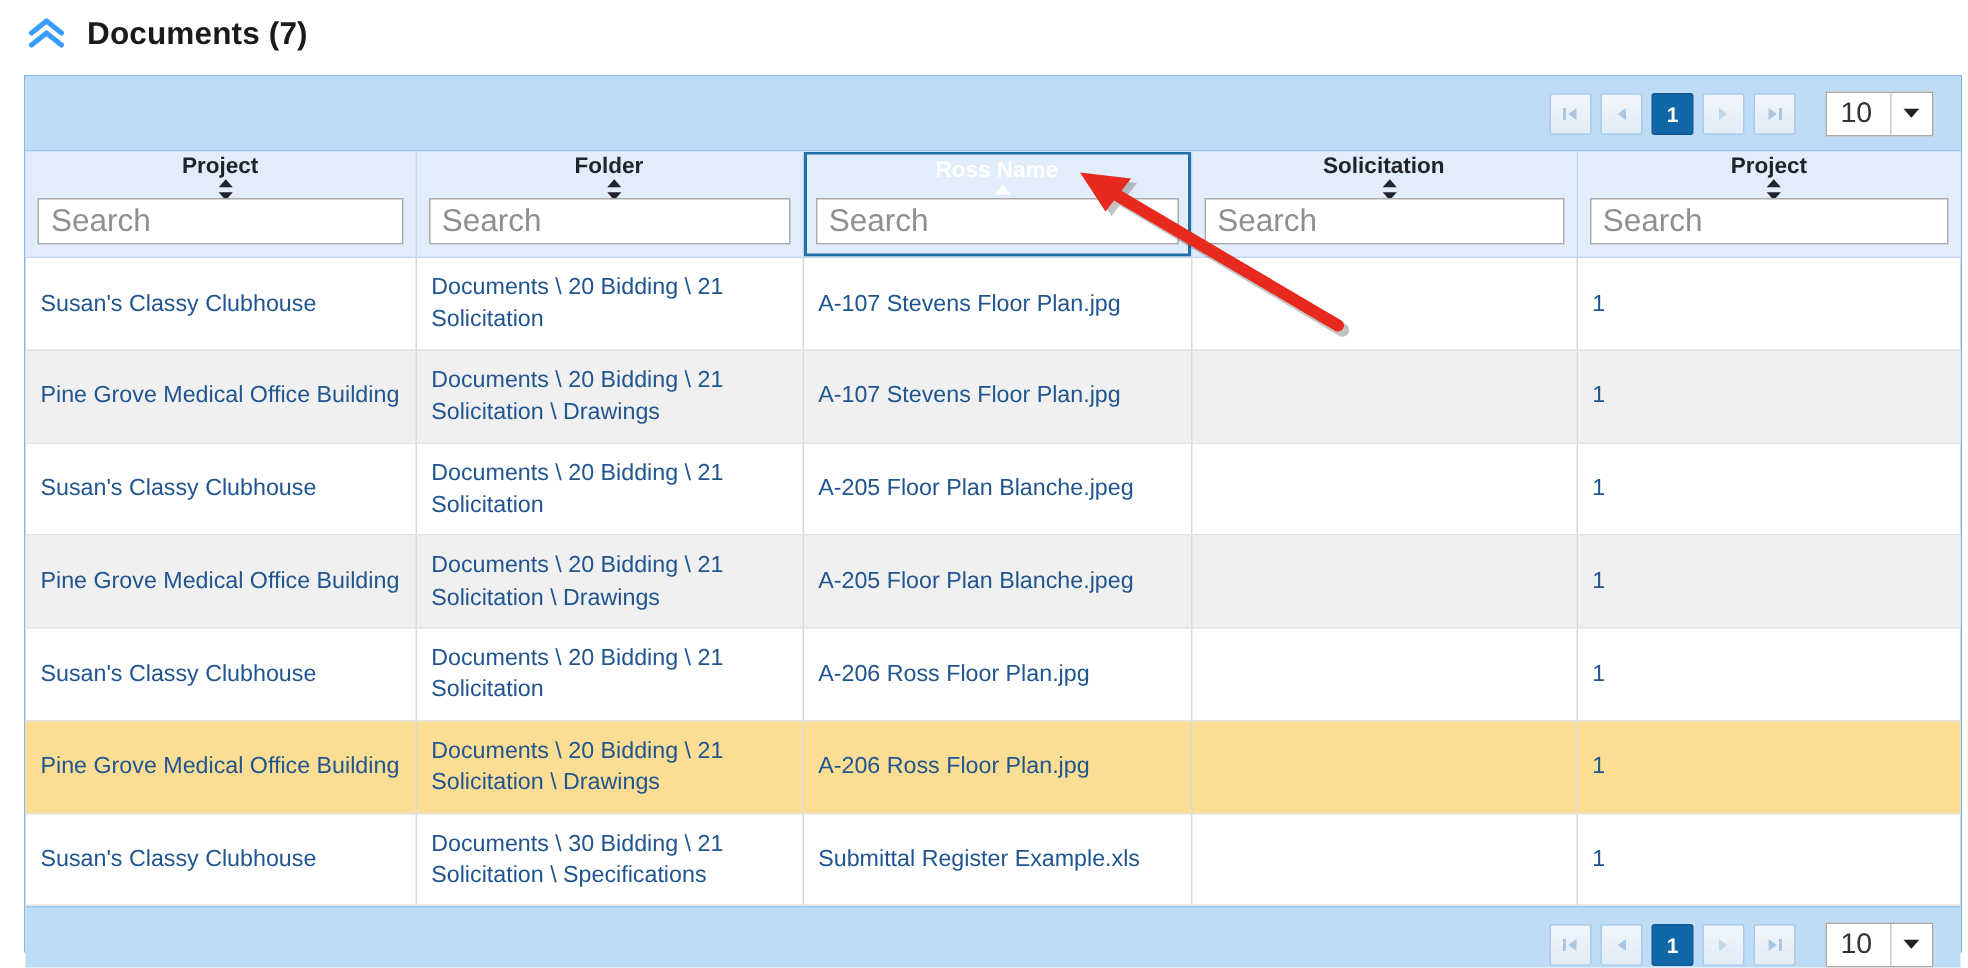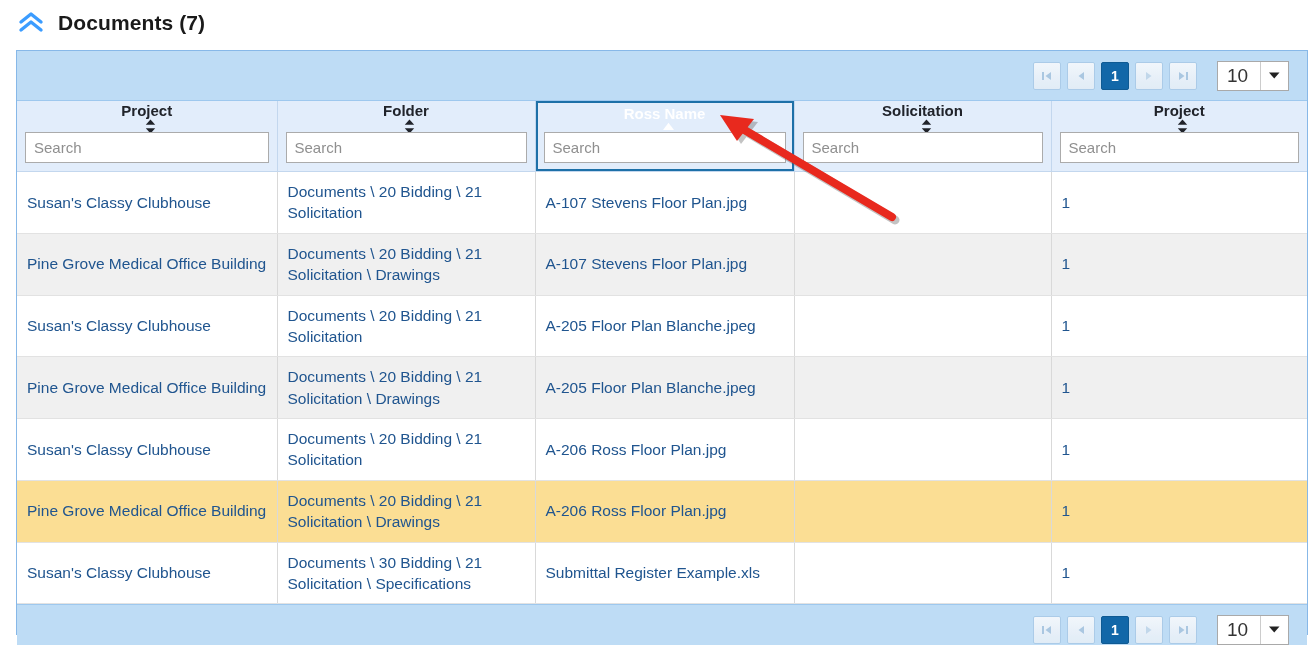--- a/index.html
+++ b/index.html
@@ -166,21 +166,21 @@
   .th-search-wrap {
     padding: 0 8px 8px 8px;
   }
   .search-input {
     width: 100%;
     height: 31px;
     box-sizing: border-box;
     border: 1px solid #ABABAB;
     background: #ffffff;
     padding: 0 8px;
-    font-size: 15px;
+    font-size: 21px;
     font-family: "Liberation Sans", sans-serif;
     color: #333;
     border-radius: 0;
     outline: none;
   }
   .search-input::placeholder { color: #8F8F8F; }
 
   #doc-table td {
     border-right: 1px solid #D9D9D9;
     border-bottom: 1px solid #E2E2E2;

